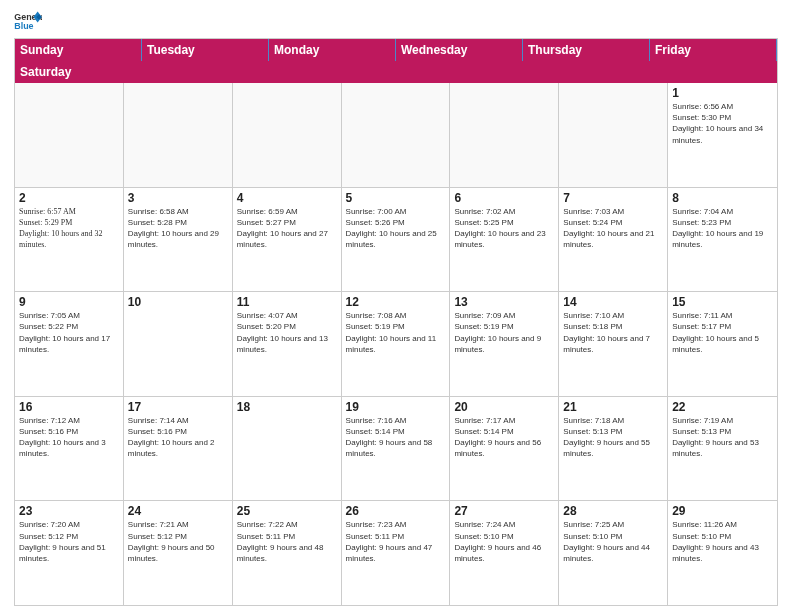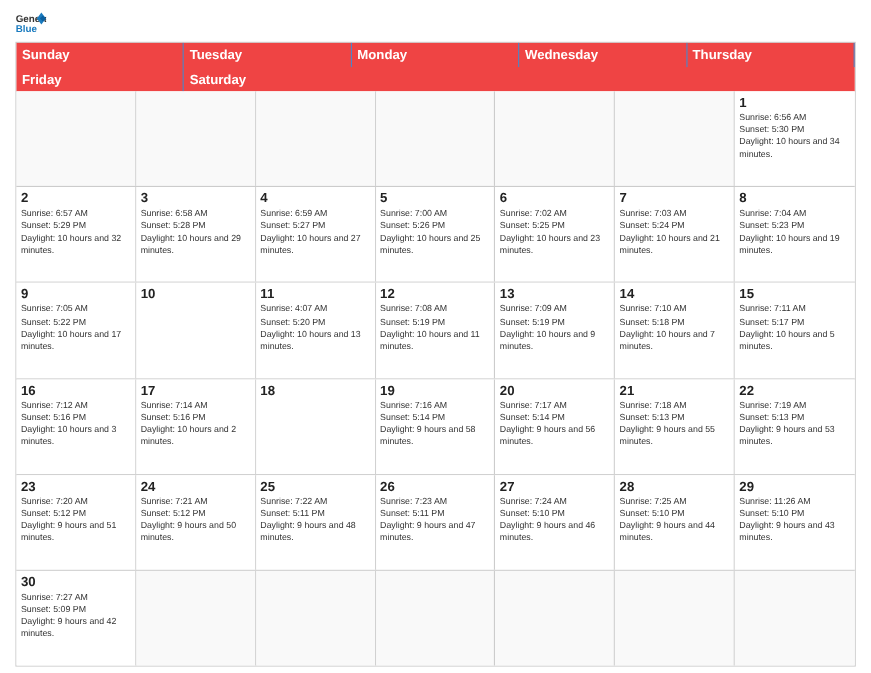--- a/index.html
+++ b/index.html
@@ -46,22 +46,22 @@
       color: #555;
     }
     .calendar {
       flex: 1;
       display: flex;
       flex-direction: column;
       border: 1px solid #ccc;
     }
     .cal-header {
       display: grid;
-      grid-template-columns: repeat(5, 1fr);
-      background: #ef4444;
+      grid-template-columns: repeat(6, 1fr);
+      background: #be185d;
     }
     .cal-header-cell {
       color: #fff;
       font-size: 12px;
       font-weight: bold;
       padding: 4px 5px;
       text-align: left;
       border-right: 1px solid #4a87c9;
     }
     .cal-header-cell:last-child { border-right: none; }
@@ -137,21 +137,21 @@
           <div class="cal-cell">
             <span class="day-num">1</span>
             <div class="day-info" style="white-space: pre-line;">Sunrise: 6:56 AM
 Sunset: 5:30 PM
 Daylight: 10 hours and 34 minutes.</div>
           </div>
         </div>
         <div class="cal-row">
           <div class="cal-cell">
             <span class="day-num">2</span>
-            <div class="day-info" style="white-space: pre-line;">Sunrise: 6:57 AM
+            <div class="day-info" style="white-space: pre-line; font-family: Liberation Serif, serif;">Sunrise: 6:57 AM
 Sunset: 5:29 PM
 Daylight: 10 hours and 32 minutes.</div>
           </div>
           <div class="cal-cell">
             <span class="day-num">3</span>
             <div class="day-info" style="white-space: pre-line;">Sunrise: 6:58 AM
 Sunset: 5:28 PM
 Daylight: 10 hours and 29 minutes.</div>
           </div>
           <div class="cal-cell">
@@ -303,30 +303,16 @@
             <div class="day-info" style="white-space: pre-line;">Sunrise: 7:25 AM
 Sunset: 5:10 PM
 Daylight: 9 hours and 44 minutes.</div>
           </div>
           <div class="cal-cell">
             <span class="day-num">29</span>
             <div class="day-info" style="white-space: pre-line;">Sunrise: 11:26 AM
 Sunset: 5:10 PM
 Daylight: 9 hours and 43 minutes.</div>
           </div>
-        </div>
-        <div class="cal-row">
-          <div class="cal-cell">
-            <span class="day-num">30</span>
-            <div class="day-info" style="white-space: pre-line;">Sunrise: 7:27 AM
-Sunset: 5:09 PM
-Daylight: 9 hours and 42 minutes.</div>
-          </div>
-          <div class="cal-cell empty"></div>
-          <div class="cal-cell empty"></div>
-          <div class="cal-cell empty"></div>
-          <div class="cal-cell empty"></div>
-          <div class="cal-cell empty"></div>
-          <div class="cal-cell empty"></div>
         </div>
       </div>
   </div>
 </div>
 
 </body></html>

